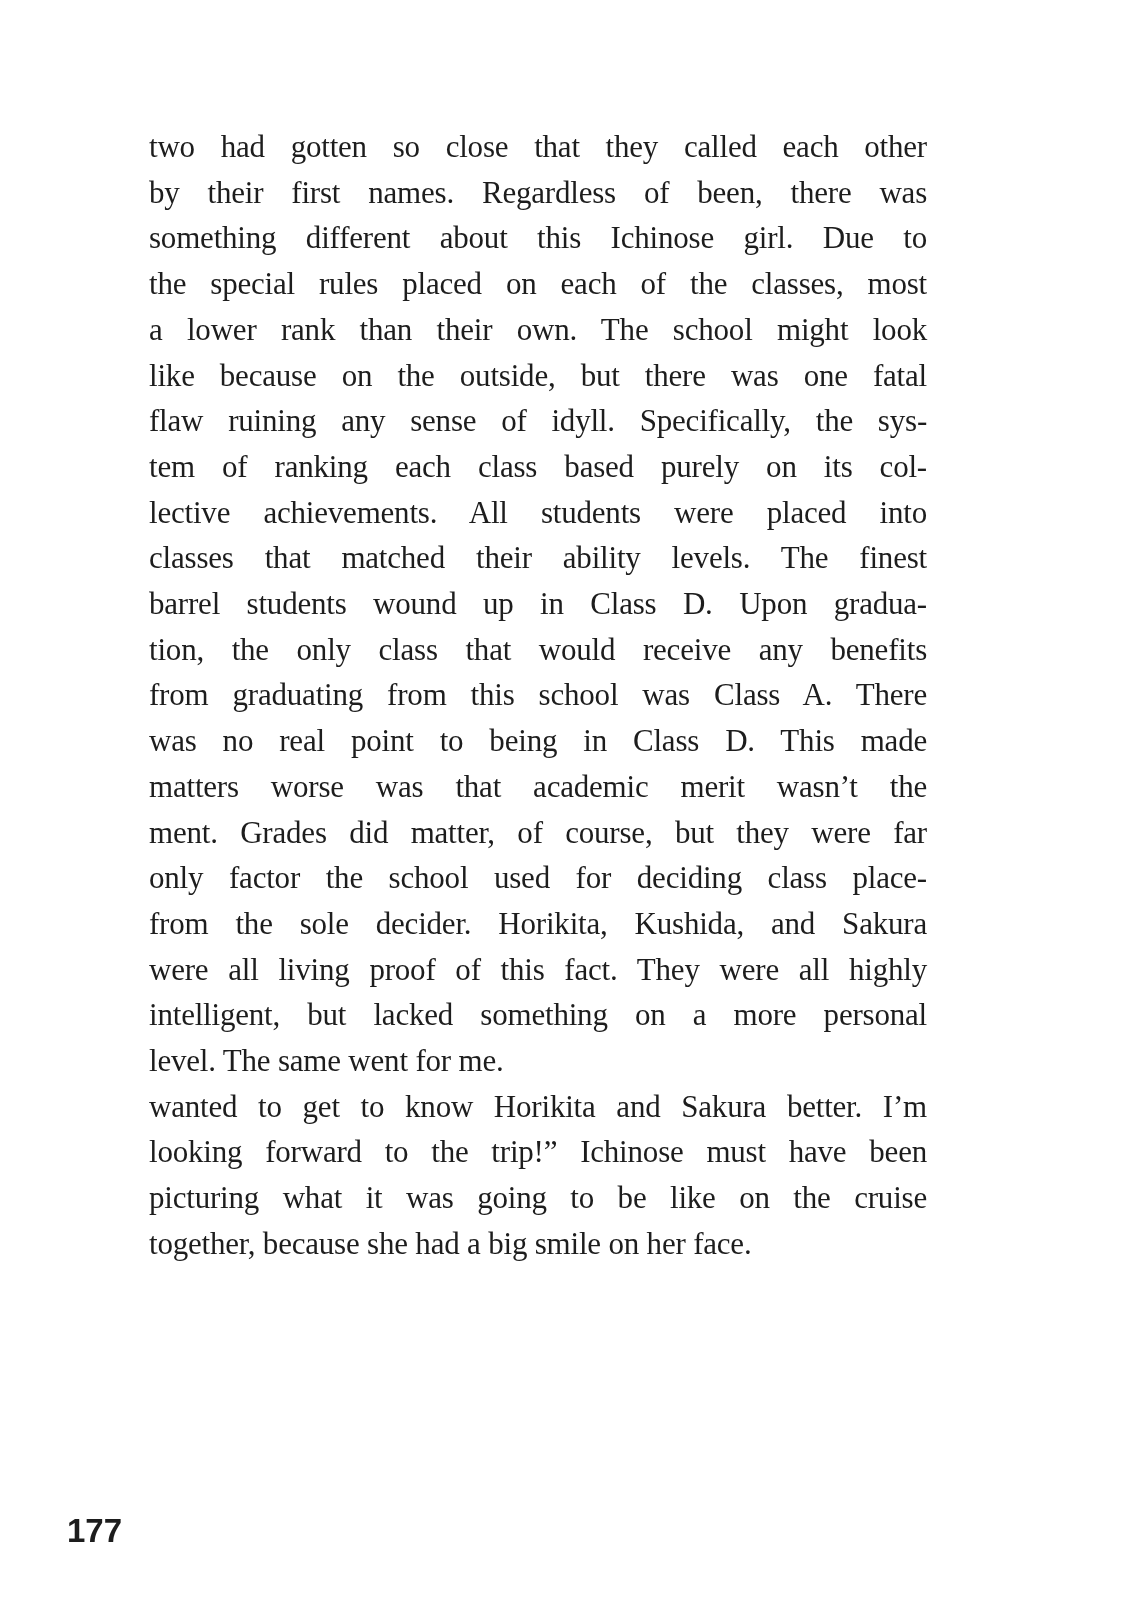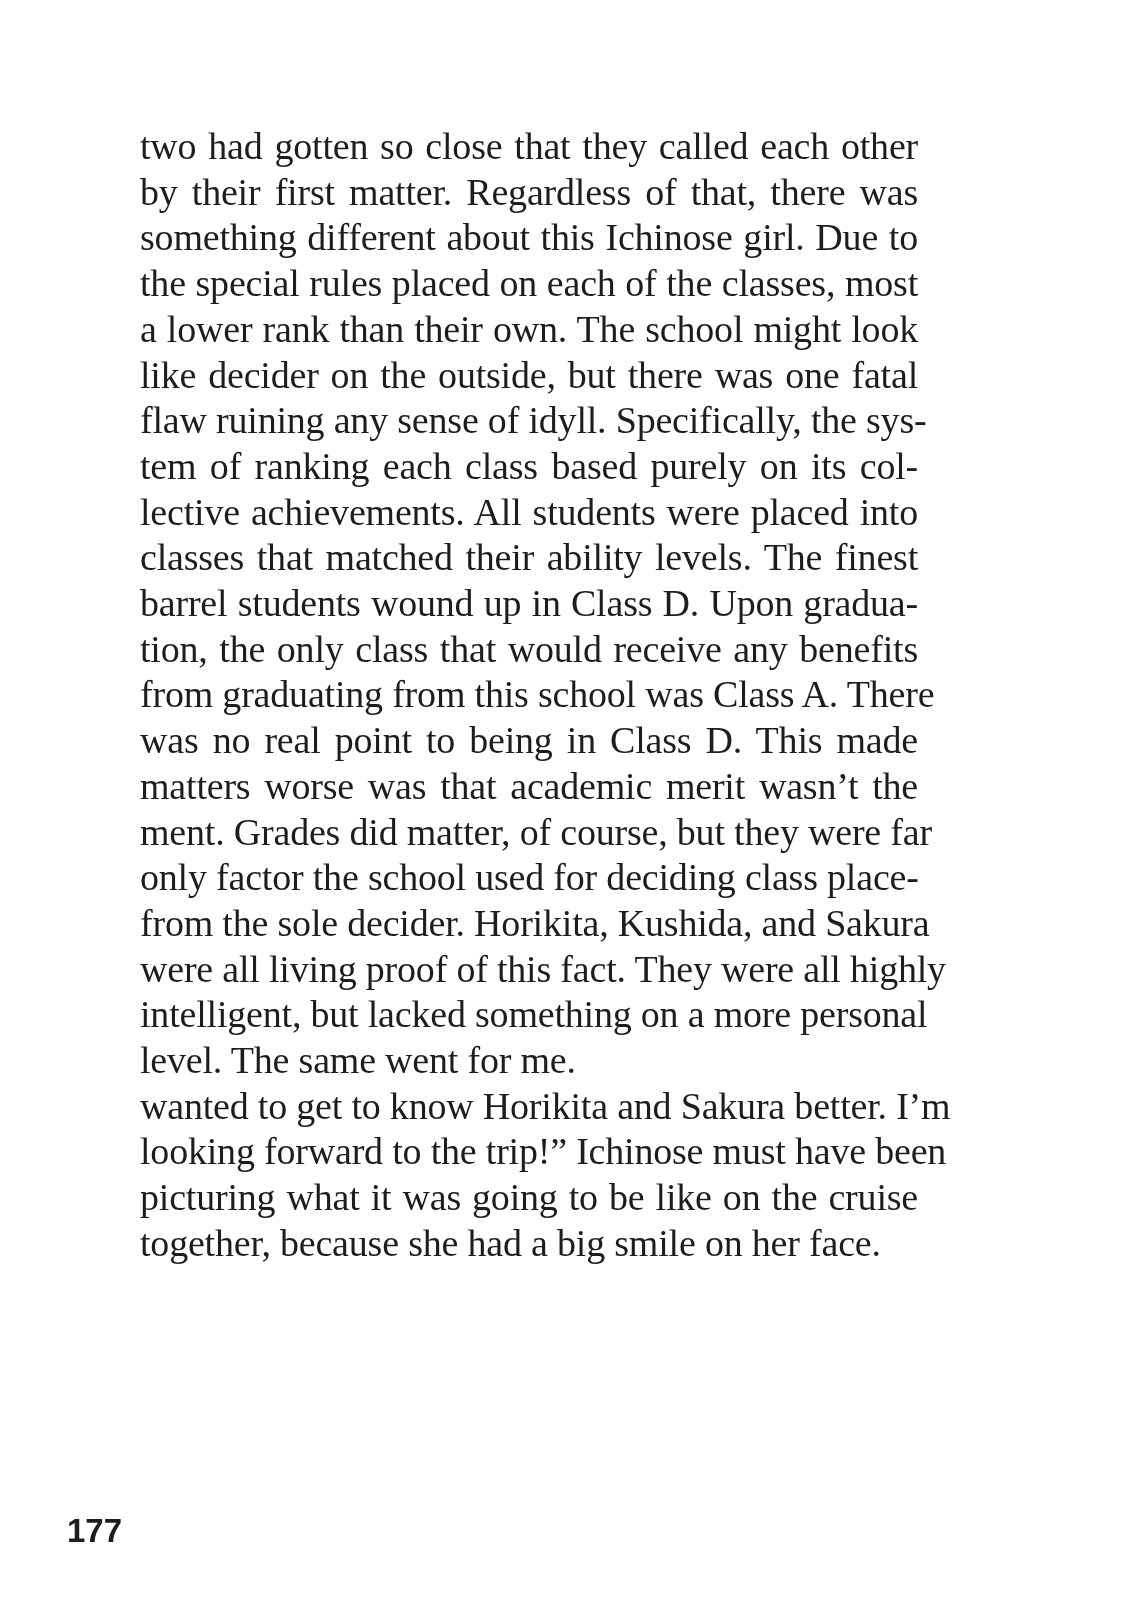--- a/index.html
+++ b/index.html
@@ -13,24 +13,24 @@
     background: #ffffff;
     font-family: "Liberation Serif", serif;
     overflow: hidden;
   }
   .page {
     position: absolute;
     inset: 0;
   }
   .text-block {
     position: absolute;
-    left: 140px;
+    left: 149px;
     top: 124px;
     width: 778px;
-    font-size: 38px;
+    font-size: 31px;
     line-height: 45.7px;
     letter-spacing: -0.2px;
     color: #1d1d1d;
   }
   .line {
     text-align: justify;
     text-align-last: justify;
     white-space: nowrap;
   }
   .line.para-last {
@@ -50,25 +50,25 @@
     line-height: 30px;
     color: #1d1d1d;
   }
 </style>
 </head>
 <body style="background: rgb(255, 255, 255);">
 
 <div class="page">
   <div class="text-block" style="color: rgb(29, 29, 29);">
       <div class="line">two had gotten so close that they called each other</div>
-      <div class="line">by their first matter. Regardless of that, there was</div>
+      <div class="line">by their first names. Regardless of been, there was</div>
       <div class="line">something different about this Ichinose girl. Due to</div>
       <div class="line">the special rules placed on each of the classes, most</div>
       <div class="line">a lower rank than their own. The school might look</div>
-      <div class="line">like decider on the outside, but there was one fatal</div>
+      <div class="line">like because on the outside, but there was one fatal</div>
       <div class="line">flaw ruining any sense of idyll. Specifically, the sys-</div>
       <div class="line">tem of ranking each class based purely on its col-</div>
       <div class="line">lective achievements. All students were placed into</div>
       <div class="line">classes that matched their ability levels. The finest</div>
       <div class="line">barrel students wound up in Class D. Upon gradua-</div>
       <div class="line">tion, the only class that would receive any benefits</div>
       <div class="line">from graduating from this school was Class A. There</div>
       <div class="line">was no real point to being in Class D. This made</div>
       <div class="line">matters worse was that academic merit wasn’t the</div>
       <div class="line">ment. Grades did matter, of course, but they were far</div>

